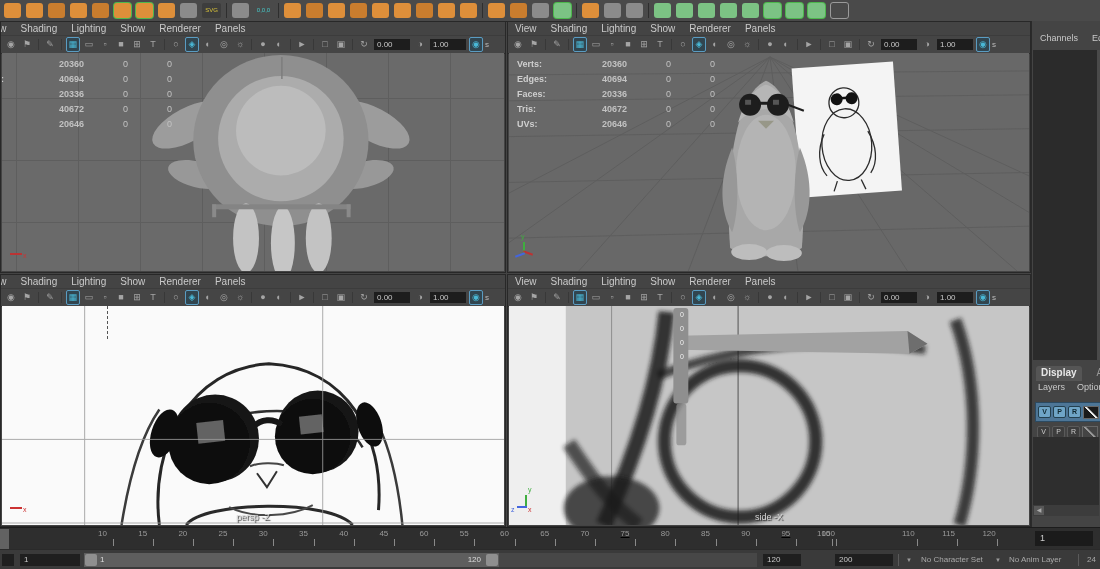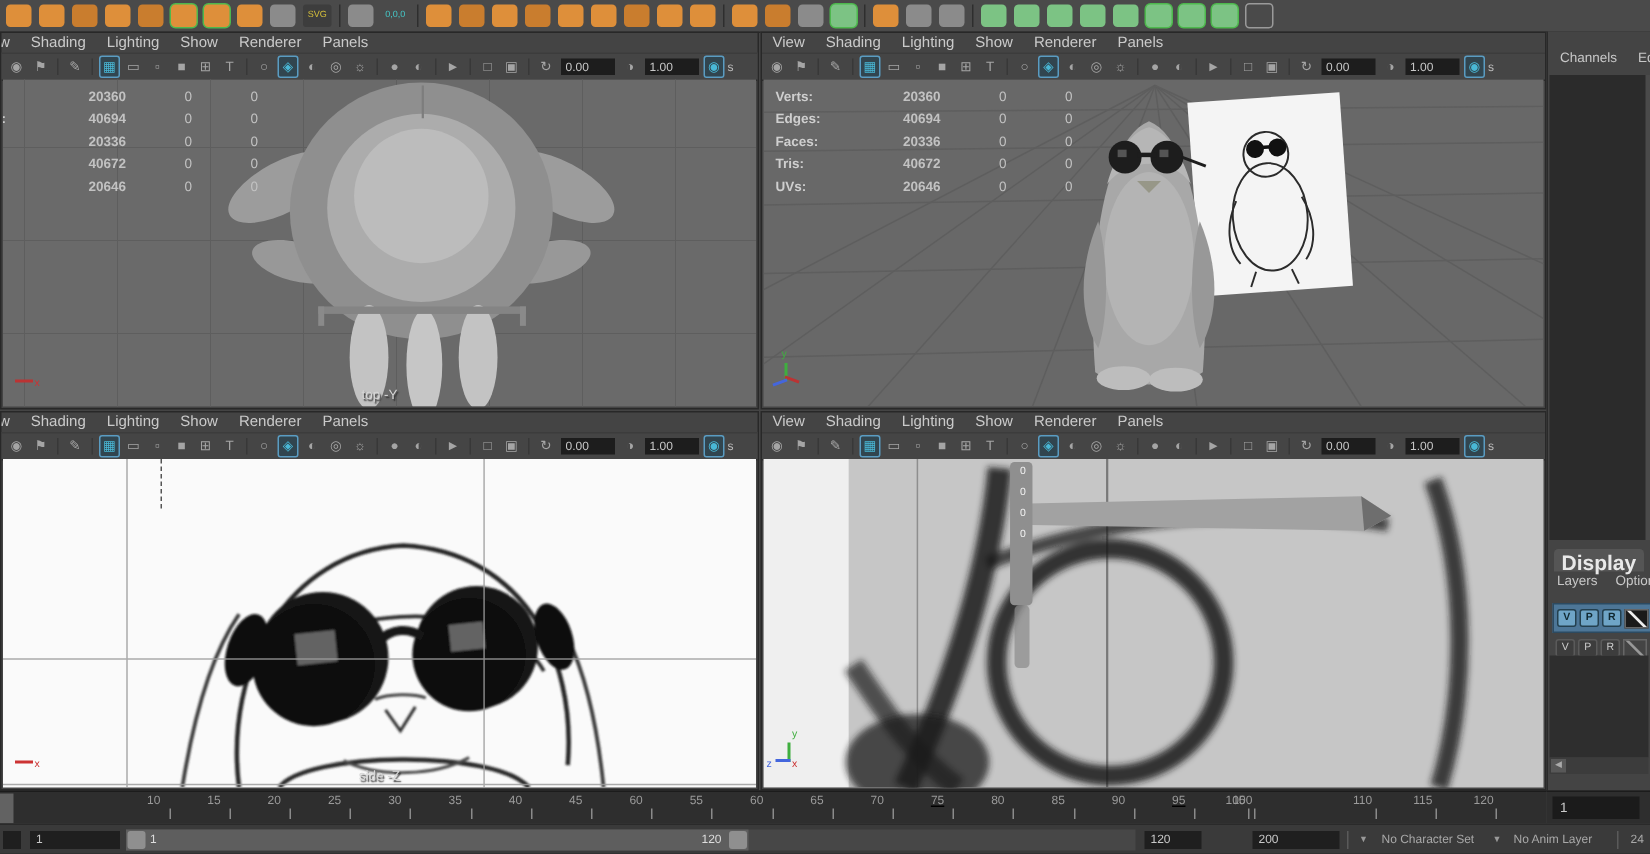--- a/index.html
+++ b/index.html
@@ -65,21 +65,21 @@
             gap:7px;align-items:center;font-size:7px;color:#f2f2f2;}
 
   
   #rpanel{position:absolute;left:1031px;top:21px;width:69px;height:506px;background:#444;
           border-left:1px solid #2a2a2a;box-sizing:border-box;overflow:hidden;}
   #cb-menu{position:absolute;left:0;top:12px;width:100%;height:16px;display:flex;gap:14px;
            padding-left:8px;font-size:9px;color:#c8c8c8;}
   #cb-box{position:absolute;left:1px;top:29px;width:66px;height:310px;background:#2b2b2b;}
   #cb-scroll{position:absolute;right:0px;top:29px;width:3px;height:310px;background:#4a4a4a;}
   #le-tabs{position:absolute;left:4px;top:345px;width:120px;height:15px;display:flex;gap:10px;}
-  .le-tab{font-size:14px;color:#999;padding:1px 5px;}
+  .le-tab{font-size:10px;color:#999;padding:1px 5px;}
   .le-tab.on{color:#e8e8e8;font-weight:bold;background:#555;border-radius:3px 3px 0 0;}
   #le-menu{position:absolute;left:6px;top:361px;width:120px;display:flex;gap:12px;
            font-size:9px;color:#c8c8c8;}
   #le-rows{position:absolute;left:3px;top:381px;width:70px;}
   .le-row{display:flex;align-items:center;gap:2px;height:16px;padding:1px 2px;margin-bottom:1px;}
   .le-row.sel{background:#4d7697;border:1px solid #2c4a61;}
   .le-btn{width:11px;height:10px;font-size:7px;line-height:10px;text-align:center;
           border-radius:2px;background:#3d3d3d;border:1px solid #5a5a5a;color:#ccc;}
   .sel .le-btn{background:#6fa5c7;border-color:#24404f;color:#102830;font-weight:bold;}
   .le-swatch{width:14px;height:11px;border:1px solid #666;
@@ -256,21 +256,20 @@
             <span class="hud-label">UVs:</span>
             <span class="hud-v">20646</span>
             <span class="hud-z">0</span>
             <span class="hud-z">0</span>
           </div>
         </div>
       <div class="axis">
         <div class="axbar" style="left:2px;bottom:4px;width:12px;height:2px;background:#b33;"></div>
         <span class="ax-x" style="left:15px;bottom:0;">x</span>
       </div>
-      <div class="vp-label">top -Y</div>
     </div>
   </div>
 
   <div class="vp" style="left:507px;top:21px;width:524px;height:252px;">
     <div class="vp-menu">
         <span class="vm-item">View</span>
         <span class="vm-item">Shading</span>
         <span class="vm-item">Lighting</span>
         <span class="vm-item">Show</span>
         <span class="vm-item">Renderer</span>
@@ -472,21 +471,21 @@
           <line x1="322" y1="0" x2="322" y2="220"></line>
           <line x1="0" y1="134" x2="504" y2="134"></line>
           <line x1="0" y1="218" x2="504" y2="218"></line>
         </g>
       </svg>
       <div class="gdash" style="left:105px;top:0;height:33px;"></div>
       <div class="axis">
         <div class="axbar" style="left:2px;bottom:4px;width:12px;height:2px;background:#c33;"></div>
         <span class="ax-x" style="left:15px;bottom:0;">x</span>
       </div>
-      <div class="vp-label">side -Z</div>
+      <div class="vp-label">persp -Z</div>
     </div>
   </div>
 
   <div class="vp" style="left:507px;top:274px;width:524px;height:253px;">
     <div class="vp-menu">
         <span class="vm-item">View</span>
         <span class="vm-item">Shading</span>
         <span class="vm-item">Lighting</span>
         <span class="vm-item">Show</span>
         <span class="vm-item">Renderer</span>
@@ -555,20 +554,21 @@
           <span>0</span>
           <span>0</span>
         </div>
       <div class="axis">
         <div class="axbar" style="left:10px;bottom:5px;width:2px;height:13px;background:#3fae3f;"></div>
         <div class="axbar" style="left:2px;bottom:5px;width:10px;height:2px;background:#4466dd;"></div>
         <span class="ax-y" style="left:13px;top:-5px;">y</span>
         <span class="ax-z" style="left:-4px;bottom:0px;">z</span>
         <span class="ax-x" style="left:13px;bottom:0px;">x</span>
       </div>
+      <div class="vp-label">side -X</div>
     </div>
   </div>
 
   <div id="rpanel">
     <div id="cb-menu">
       <span>Channels</span>
       <span>Edit</span>
     </div>
     <div id="cb-box"></div>
     <div id="cb-scroll"></div>

